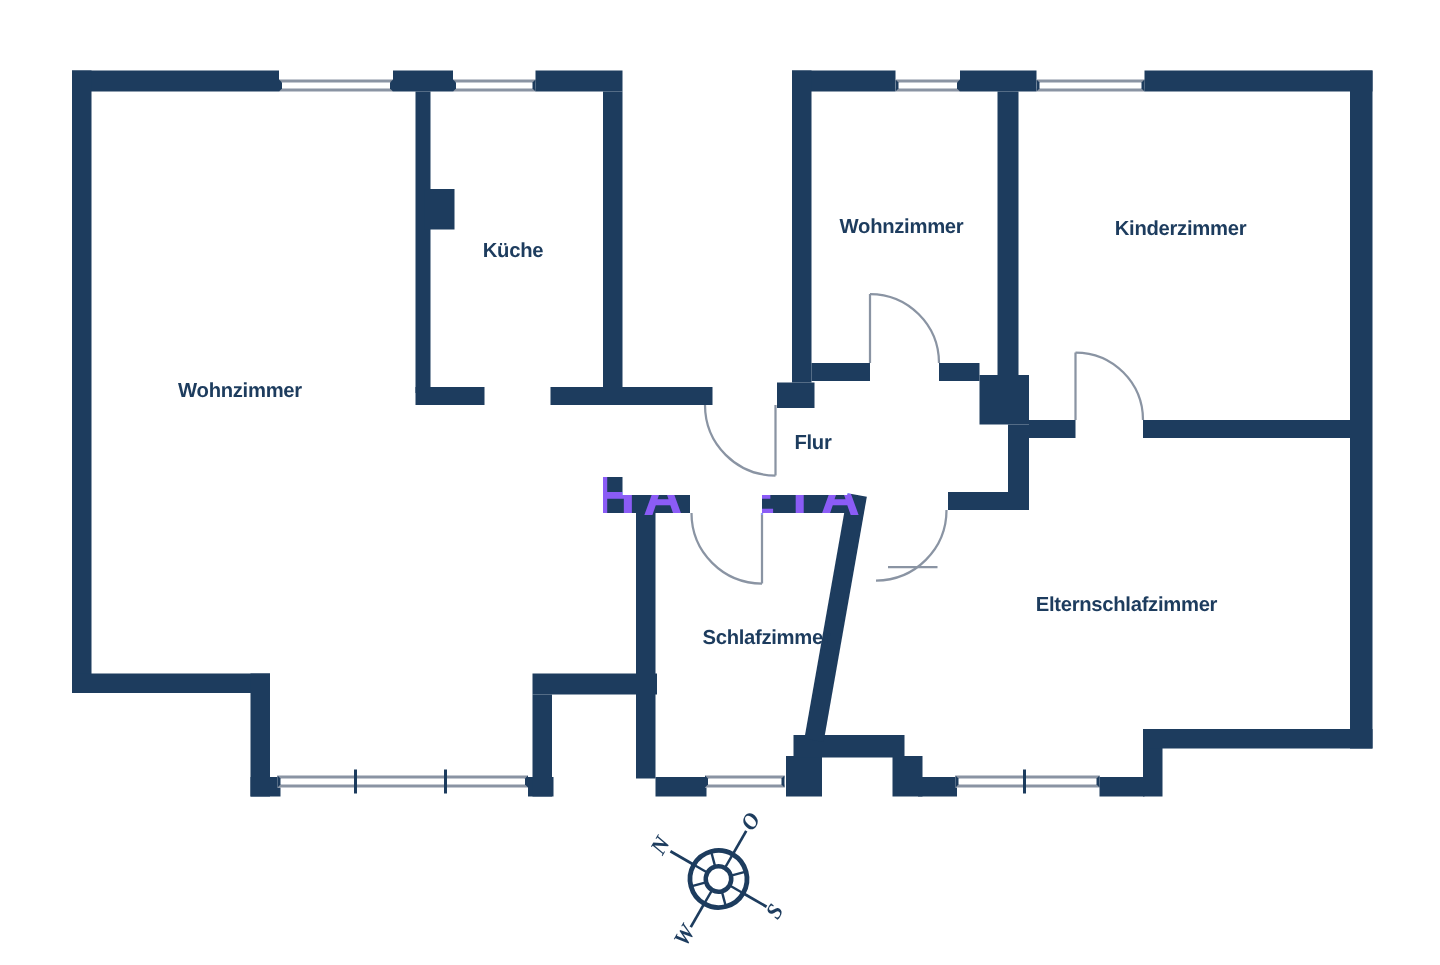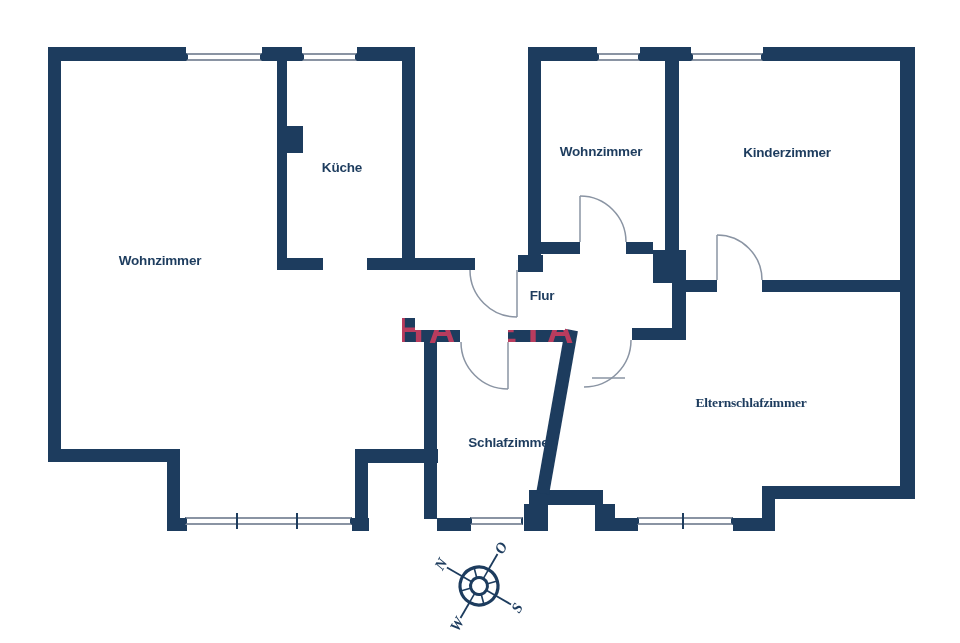--- a/index.html
+++ b/index.html
@@ -13,21 +13,21 @@
               font-weight:700;font-size:13.5px;letter-spacing:-0.2px;
               color:#1d3c5e;white-space:nowrap;z-index:5;}
   .overlay-svg{position:absolute;left:0;top:0;z-index:4;pointer-events:none;}
   .thin{stroke:#8a94a3;stroke-width:1.5;fill:none;}
   .tick{stroke:#1d3c5e;stroke-width:2;fill:none;}
   .rose{stroke:#1d3c5e;fill:none;}
   .rose-letter{font-family:"Liberation Serif",serif;font-style:italic;font-weight:700;
                font-size:15px;fill:#1d3c5e;stroke:none;}
   .watermark{position:absolute;left:397px;top:310px;z-index:6;
              font-weight:700;font-size:37px;letter-spacing:5px;
-             color:#b91c1c;mix-blend-mode:lighten;white-space:nowrap;}
+             color:#8b5cf6;mix-blend-mode:lighten;white-space:nowrap;}
 </style>
 </head>
 <body>
 
 <div class="stage">
 
   <div class="wall" style="left:48px;top:47px;width:138px;height:14px;"></div>
   <div class="window" style="left:186px;top:53px;width:76px;height:8px;"></div>
   <div class="wall" style="left:262px;top:47px;width:40px;height:14px;"></div>
   <div class="window" style="left:302px;top:53px;width:55px;height:8px;"></div>
@@ -133,18 +133,18 @@
       <text class="rose-letter" x="0" y="44" text-anchor="middle" dominant-baseline="central">S</text>
       <text class="rose-letter" x="-44" y="0" text-anchor="middle" dominant-baseline="central">W</text>
     </g>
   </svg>
 
   <span class="room-label" style="left:160px;top:260px;">Wohnzimmer</span>
   <span class="room-label" style="left:342px;top:167px;">Küche</span>
   <span class="room-label" style="left:601px;top:151px;">Wohnzimmer</span>
   <span class="room-label" style="left:787px;top:152px;">Kinderzimmer</span>
   <span class="room-label" style="left:542px;top:295px;">Flur</span>
-  <span class="room-label" style="left:511px;top:425px;margin-top:17px;">Schlafzimmer</span>
-  <span class="room-label" style="left:751px;top:403px;font-family:Liberation Serif, serif;">Elternschlafzimmer</span>
+  <span class="room-label" style="left:511px;top:425px;">Schlafzimmer</span>
+  <span class="room-label" style="left:751px;top:403px;">Elternschlafzimmer</span>
 
   <span class="watermark">HAUETA</span>
 
 </div>
 
 </body></html>

